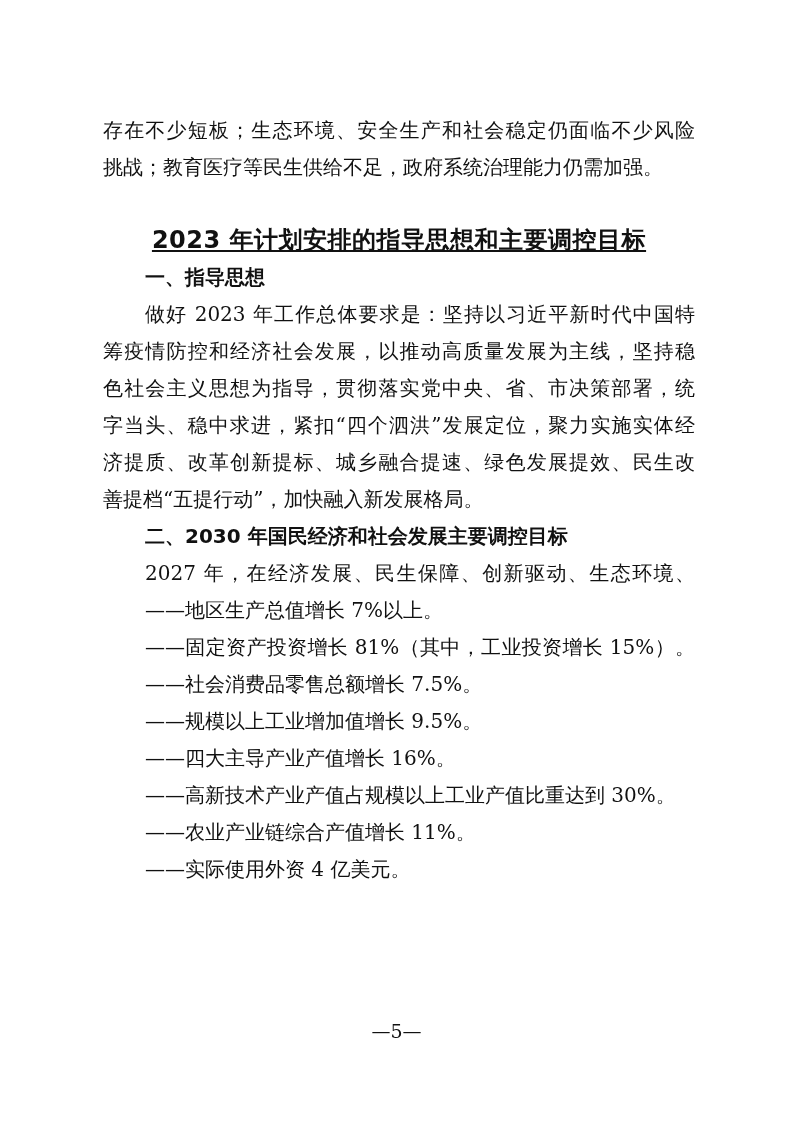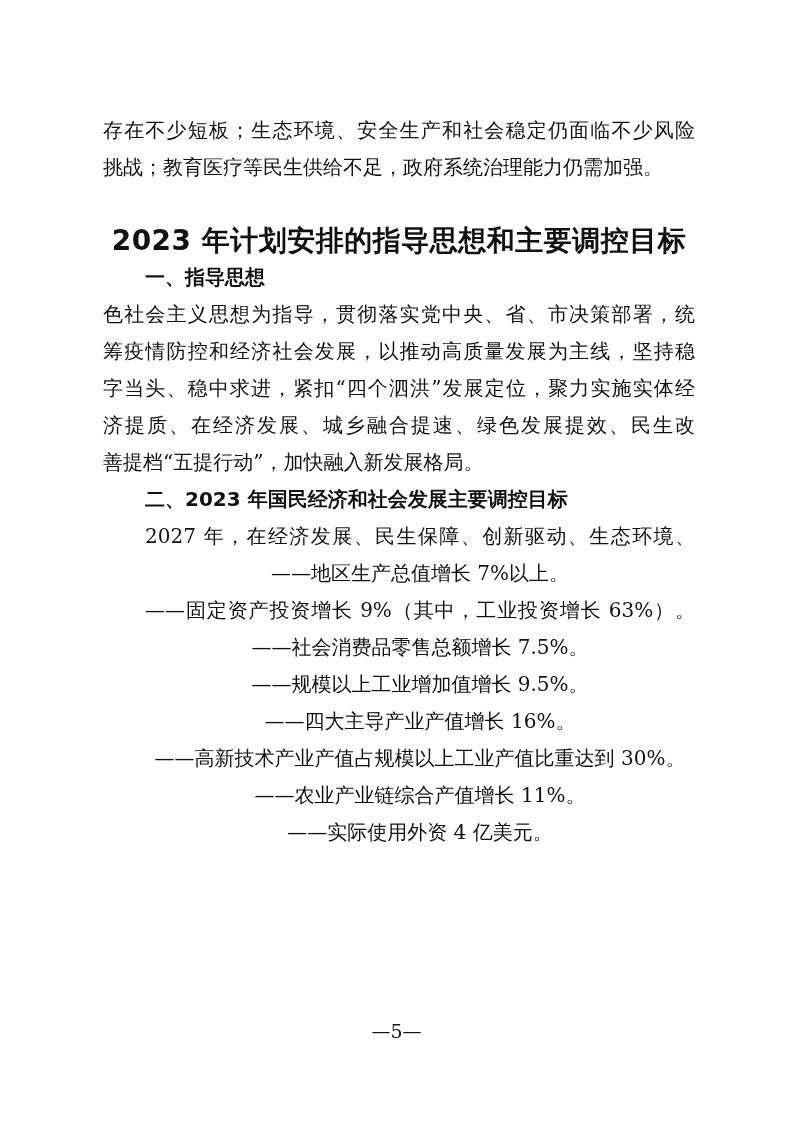--- a/index.html
+++ b/index.html
@@ -30,32 +30,32 @@
     height: 37px;
     white-space: nowrap;
   }
   .jl {
     text-align: justify;
     text-align-last: justify;
     white-space: normal;
   }
   .indent {
     padding-left: 42px;
-    text-align: center;
   }
   .doc-title {
     font-family: "DejaVu Sans", "Liberation Sans", sans-serif;
     font-weight: bold;
-    font-size: 28px;
+    font-size: 24px;
     line-height: 37px;
     height: 37px;
     text-align: center;
     margin-top: 36px;
     letter-spacing: 0.5px;
     white-space: nowrap;
+    text-decoration: underline;
   }
   .sec-heading {
     font-family: "DejaVu Sans", "Liberation Sans", sans-serif;
     font-weight: bold;
     font-size: 20px;
     line-height: 37px;
     height: 37px;
     padding-left: 42px;
     white-space: nowrap;
   }
@@ -79,32 +79,33 @@
 <div class="page">
   <div class="content">
 
     <div class="line jl">存在不少短板；生态环境、安全生产和社会稳定仍面临不少风险</div>
     <div class="line">挑战；教育医疗等民生供给不足，政府系统治理能力仍需加强。</div>
 
     <div class="doc-title">2023 年计划安排的指导思想和主要调控目标</div>
 
     <div class="sec-heading first">一、指导思想</div>
 
+    <div class="line jl indent">做好 2023 年工作总体要求是：坚持以习近平新时代中国特</div>
+    <div class="line jl">筹疫情防控和经济社会发展，以推动高质量发展为主线，坚持稳</div>
     <div class="line jl">色社会主义思想为指导，贯彻落实党中央、省、市决策部署，统</div>
-    <div class="line jl">筹疫情防控和经济社会发展，以推动高质量发展为主线，坚持稳</div>
     <div class="line jl">字当头、稳中求进，紧扣“四个泗洪”发展定位，聚力实施实体经</div>
-    <div class="line jl">济提质、在经济发展、城乡融合提速、绿色发展提效、民生改</div>
+    <div class="line jl">济提质、改革创新提标、城乡融合提速、绿色发展提效、民生改</div>
     <div class="line">善提档“五提行动”，加快融入新发展格局。</div>
 
-    <div class="sec-heading">二、2023 年国民经济和社会发展主要调控目标</div>
+    <div class="sec-heading">二、2030 年国民经济和社会发展主要调控目标</div>
 
     <div class="line jl indent">2027 年，在经济发展、民生保障、创新驱动、生态环境、</div>
 
     <div class="line indent">——地区生产总值增长 7%以上。</div>
-    <div class="line jl indent">——固定资产投资增长 9%（其中，工业投资增长 63%）。</div>
+    <div class="line jl indent">——固定资产投资增长 81%（其中，工业投资增长 15%）。</div>
     <div class="line indent">——社会消费品零售总额增长 7.5%。</div>
     <div class="line indent">——规模以上工业增加值增长 9.5%。</div>
     <div class="line indent">——四大主导产业产值增长 16%。</div>
     <div class="line indent">——高新技术产业产值占规模以上工业产值比重达到 30%。</div>
     <div class="line indent">——农业产业链综合产值增长 11%。</div>
     <div class="line indent">——实际使用外资 4 亿美元。</div>
 
   </div>
 
   <div class="footer">—5—</div>

